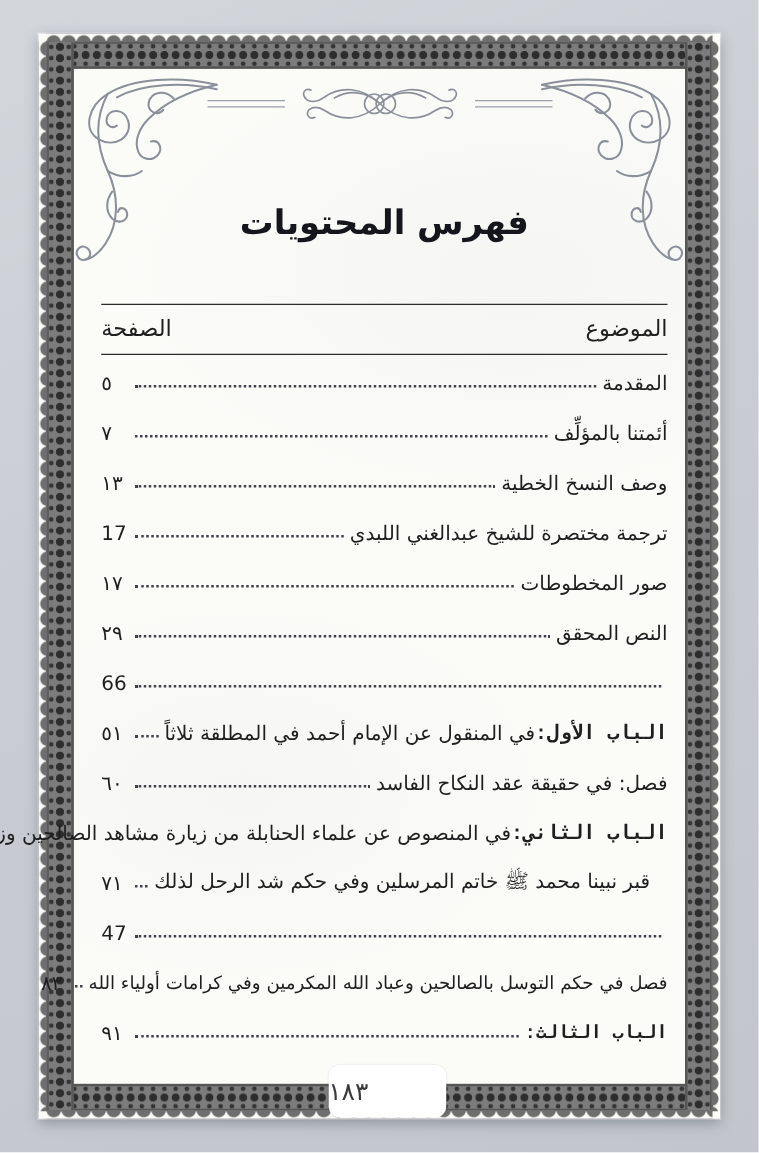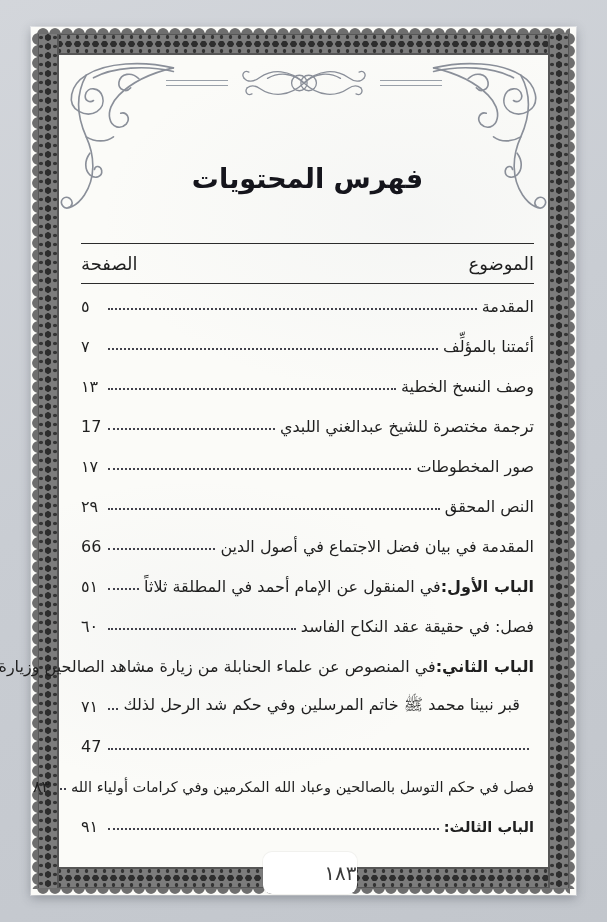--- a/index.html
+++ b/index.html
@@ -67,31 +67,31 @@
   .center-orn{width:132px;height:44px;}
   .center-orn path,.center-orn circle{stroke:#7e828c;stroke:var(--flourish);fill:none;stroke-width:1.7;stroke-linecap:round;}
   
   .content{position:absolute;left:50px;right:42px;top:134px;direction:rtl;color:var(--ink);}
   .doc-title{text-align:center;font-size:27px;font-weight:700;color:var(--title-ink);
     letter-spacing:-.5px;height:40px;line-height:36px;}
   .thead{margin-top:42px;height:41px;display:flex;justify-content:space-between;align-items:center;
     border-top:1.6px solid #2c2c2c;border-bottom:1.6px solid #2c2c2c;font-size:18px;}
   .toc{margin-top:2px;}
   .toc-row{height:40px;display:flex;align-items:center;font-size:16px;white-space:nowrap;}
-  .toc-row .bp{font-weight:700;}
+  .toc-row .bp{font-weight:700;font-family:Liberation Mono, monospace;}
   .toc-row .bp:empty{display:none;}
   .toc-row .leader{flex:1 1 auto;min-width:6px;margin:0 5px;height:11px;
     border-bottom:2px dotted #41414b;transform:translateY(-2px);}
   .toc-row .num{font-size:16px;min-width:22px;text-align:left;}
   .toc-row.cont{padding-right:14px;}
   .toc-row:nth-child(13),.toc-row:nth-child(14){font-size:14.6px;}
   
   .badge{position:absolute;bottom:1px;left:50%;transform:translateX(calc(-50% + 6px));
     width:94px;height:42px;background:#fff;border-radius:9px;z-index:5;
-    display:flex;align-items:center;justify-content:flex-end;
+    display:flex;align-items:center;justify-content:flex-start;
     font-size:20px;color:#3a3a3a;box-shadow:0 0 0 1px rgba(0,0,0,.04);}
 </style>
 </head>
 <body>
 
 <div class="stage">
   <div class="page">
 
     <div class="lace h top"></div>
     <div class="lace h bottom"></div>
@@ -176,21 +176,20 @@
     <span class="num">١٧</span>
   </div>
           <div class="toc-row">
 
     <span class="tx">النص المحقق</span>
     <span class="leader"></span>
     <span class="num">٢٩</span>
   </div>
           <div class="toc-row">
 
-    <span class="tx">المقدمة في بيان فضل الاجتماع في أصول الدين</span>
     <span class="leader"></span>
     <span class="num">66</span>
   </div>
           <div class="toc-row">
     <span class="bp">الباب الأول:</span>
     <span class="tx"> في المنقول عن الإمام أحمد في المطلقة ثلاثاً</span>
     <span class="leader"></span>
     <span class="num">٥١</span>
   </div>
           <div class="toc-row">

